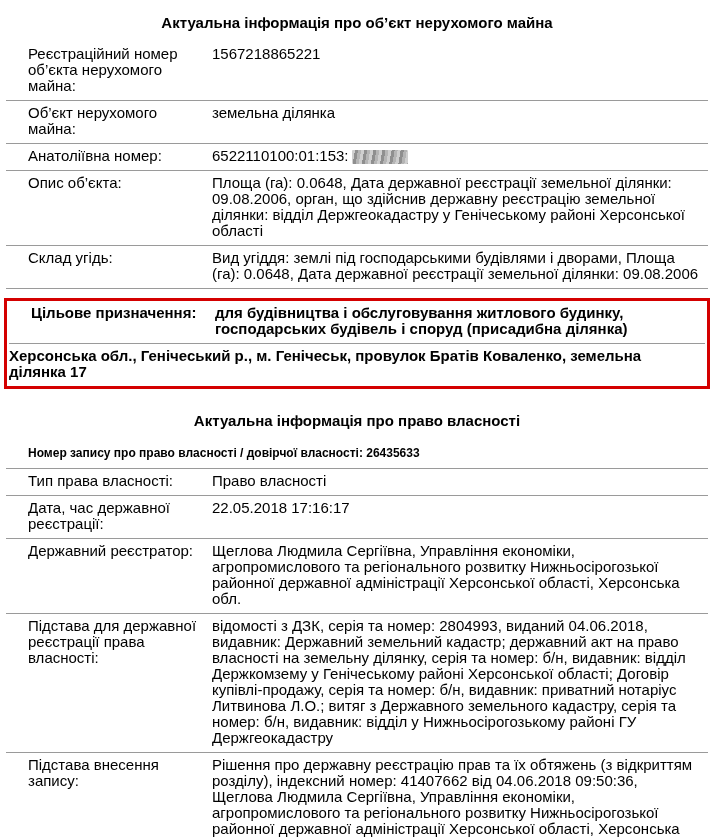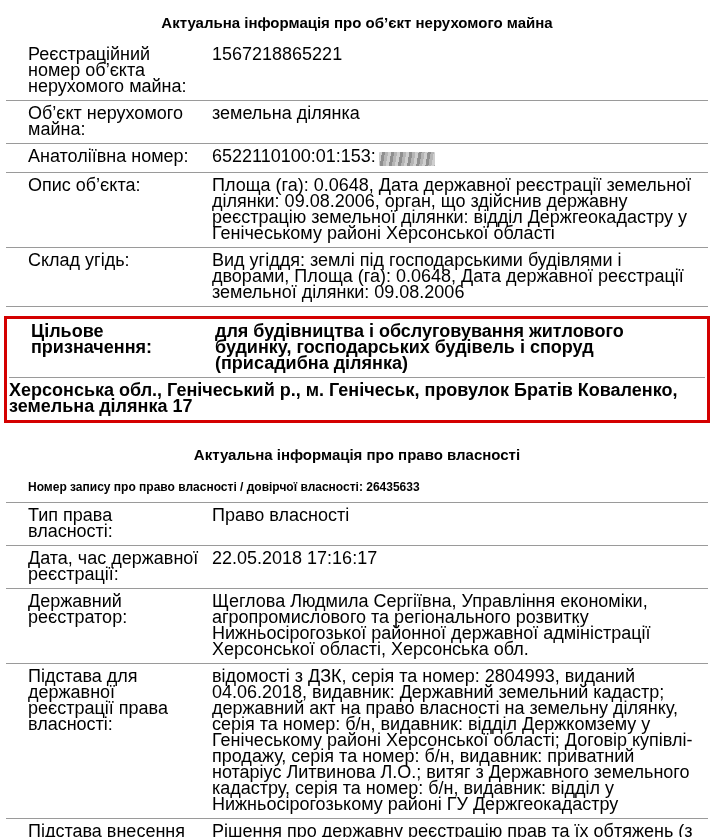--- a/index.html
+++ b/index.html
@@ -22,21 +22,21 @@
     padding: 8px 0 10px 0;
     margin: 0;
     line-height: 18px;
   }
   .section-ownership .section-title { padding-top: 14px; }
   .row {
     display: flex;
     align-items: flex-start;
     border-bottom: 1px solid var(--separator, #9a9a9a);
     padding: 4px 0 6px 0;
-    font-size: 18px;
+    font-size: 15px;
     line-height: 16px;
   }
   .row .label {
     flex: 0 0 206px;
     box-sizing: border-box;
     padding-left: 22px;
     padding-right: 12px;
   }
   .row .value {
     flex: 1;

